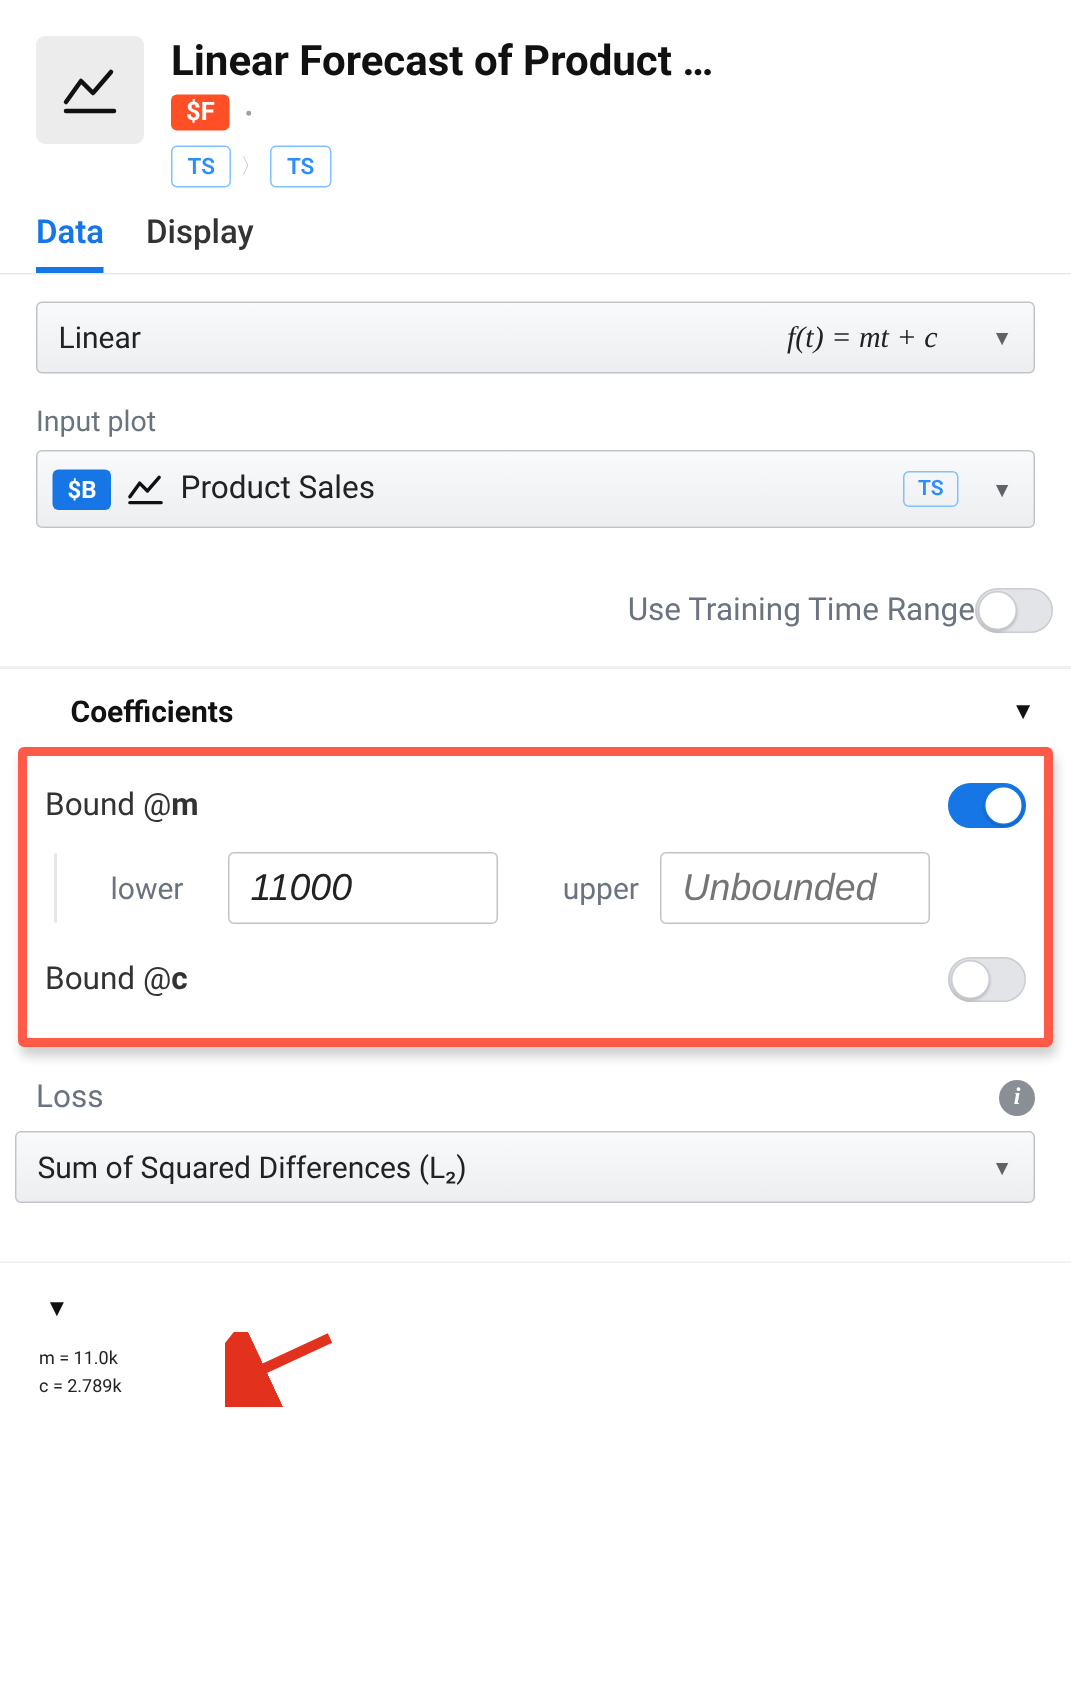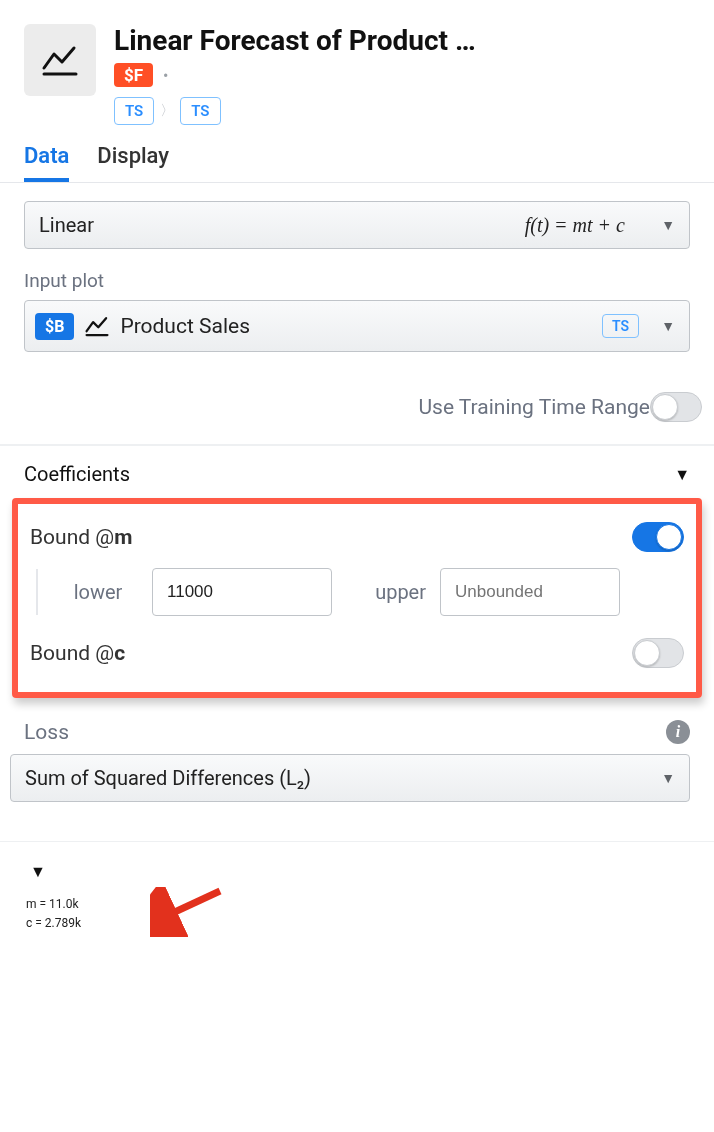--- a/index.html
+++ b/index.html
@@ -201,22 +201,23 @@
   border-color: #1676e5;
 }
 .sec-header {
   display: flex;
   align-items: center;
   justify-content: space-between;
   padding: 16px 24px 8px 24px;
 }
 .sec-title {
   font-size: 20px;
-  font-weight: 400;
+  font-weight: 700;
   color: #111;
+  margin-left: 23px;
 }
 .chev {
   font-size: 16px;
   color: #111;
 }
 .highlight-box {
   margin: 4px 12px 12px 12px;
   border: 6px solid #ff5a47;
   border-radius: 4px;
   padding: 10px 10px 16px 10px;
@@ -248,25 +249,26 @@
 .mini-label {
   color: #6b7280;
   font-size: 20px;
   width: 80px;
   text-align: center;
 }
 .txt-input {
   height: 48px;
   border: 1px solid #c0c4c9;
   border-radius: 4px;
-  font-size: 17px;
+  font-size: 25px;
   padding: 0 14px;
   width: 180px;
   background: #fff;
   color: #222;
+  font-style: italic;
 }
 .txt-input.placeholder { color: #8a8f96; }
 .loss-row {
   display: flex;
   align-items: center;
   justify-content: space-between;
   padding: 10px 24px 6px 24px;
 }
 .info-circle {
   width: 24px;

